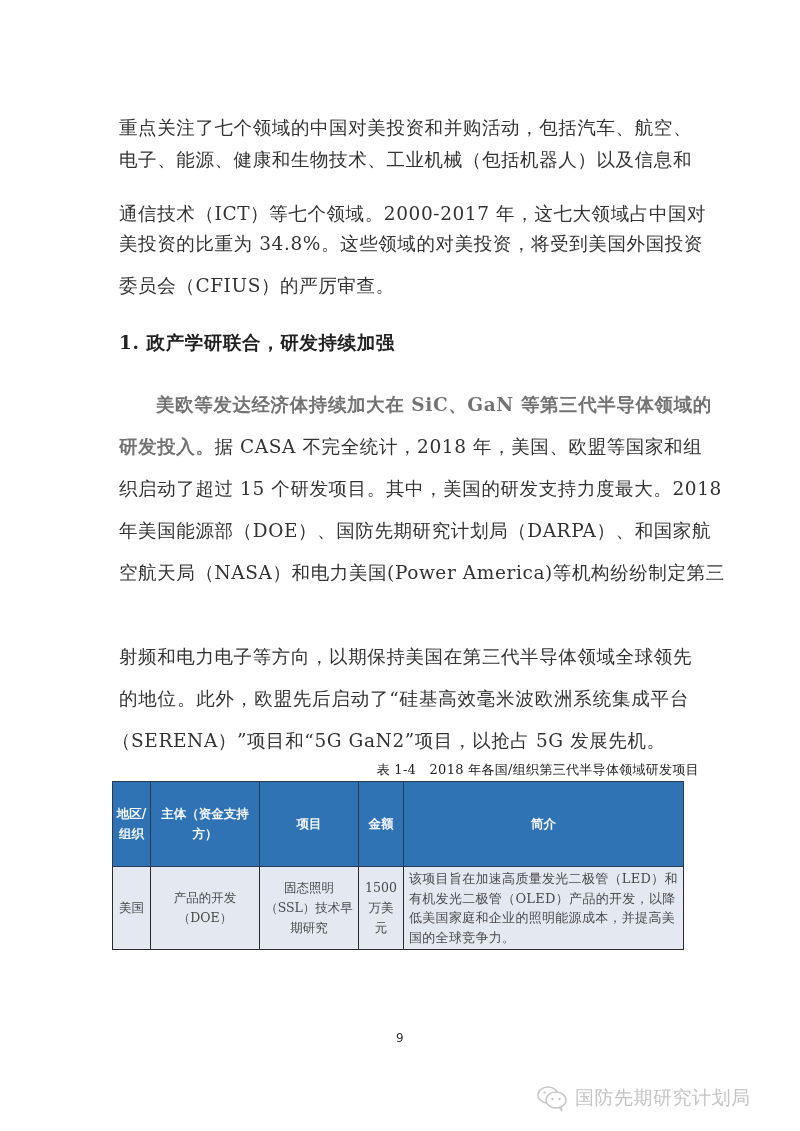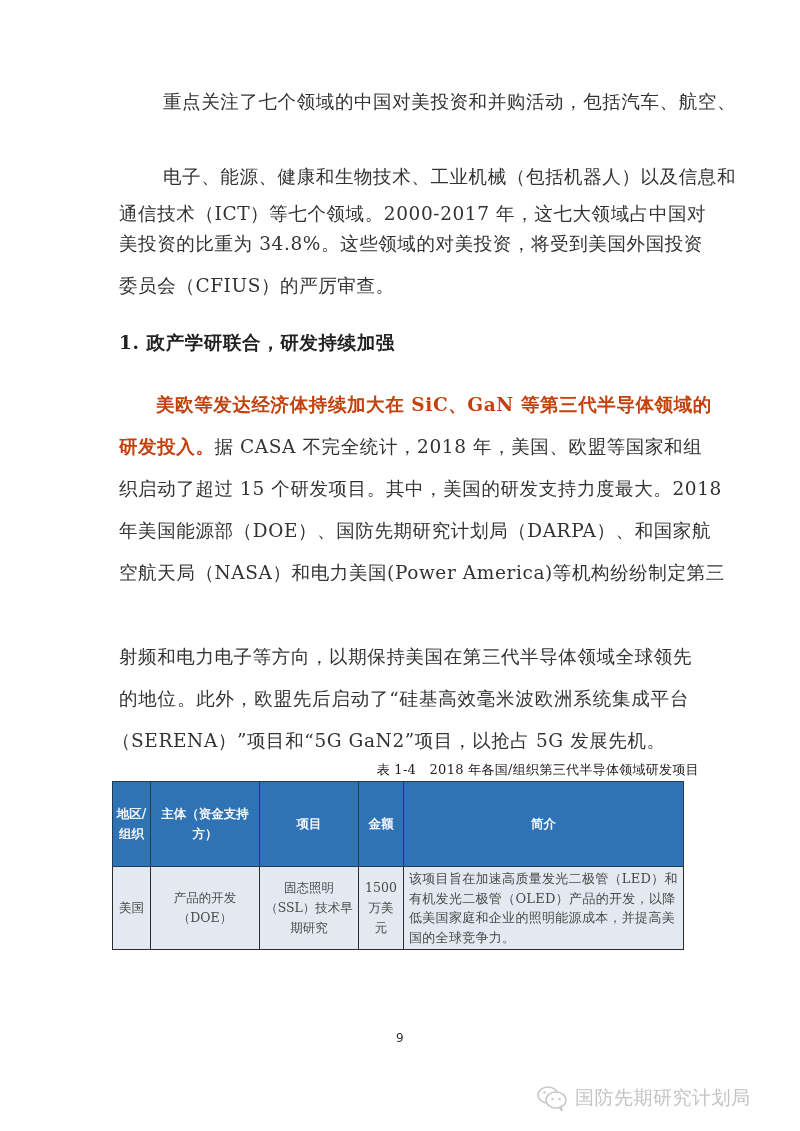--- a/index.html
+++ b/index.html
@@ -27,21 +27,21 @@
       font-size: 18.5px;
       line-height: 24px;
       white-space: nowrap;
       letter-spacing: 0.6px;
       color: #333;
     }
     .justify {
       text-align: justify;
       text-align-last: justify;
     }
-    .bold { font-weight: bold; color: #c2410c; }
+    .bold { font-weight: bold; color: #737373; }
     .heading {
       position: absolute;
       left: 119px;
       top: 330px;
       font-size: 18.5px;
       font-weight: bold;
       color: #222;
       letter-spacing: 0.6px;
     }
     .caption {
@@ -112,22 +112,22 @@
       font-size: 19px;
       letter-spacing: 0.5px;
     }
     .wm-icon svg { display: block; }
   </style>
 </head>
 <body>
 
 <div class="page">
 
-  <div class="para-line justify" style="top:90px;margin-left:44px;">重点关注了七个领域的中国对美投资和并购活动，包括汽车、航空、</div>
-  <div class="para-line justify" style="top:165px;margin-left:44px;">电子、能源、健康和生物技术、工业机械（包括机器人）以及信息和</div>
+  <div class="para-line justify" style="top:116px;">重点关注了七个领域的中国对美投资和并购活动，包括汽车、航空、</div>
+  <div class="para-line justify" style="top:148px;">电子、能源、健康和生物技术、工业机械（包括机器人）以及信息和</div>
   <div class="para-line justify" style="top:202px;">通信技术（ICT）等七个领域。2000-2017 年，这七大领域占中国对</div>
   <div class="para-line justify" style="top:232px;">美投资的比重为 34.8%。这些领域的对美投资，将受到美国外国投资</div>
   <div class="para-line" style="top:274px;">委员会（CFIUS）的严厉审查。</div>
 
   <div class="heading">1. 政产学研联合，研发持续加强</div>
 
   <div class="para-line bold justify" style="top:393px; left:156px; width:533px;">美欧等发达经济体持续加大在 SiC、GaN 等第三代半导体领域的</div>
   <div class="para-line justify" style="top:435px;">
     <span class="bold">研发投入。</span><span>据 CASA 不完全统计，2018 年，美国、欧盟等国家和组</span>
   </div>

